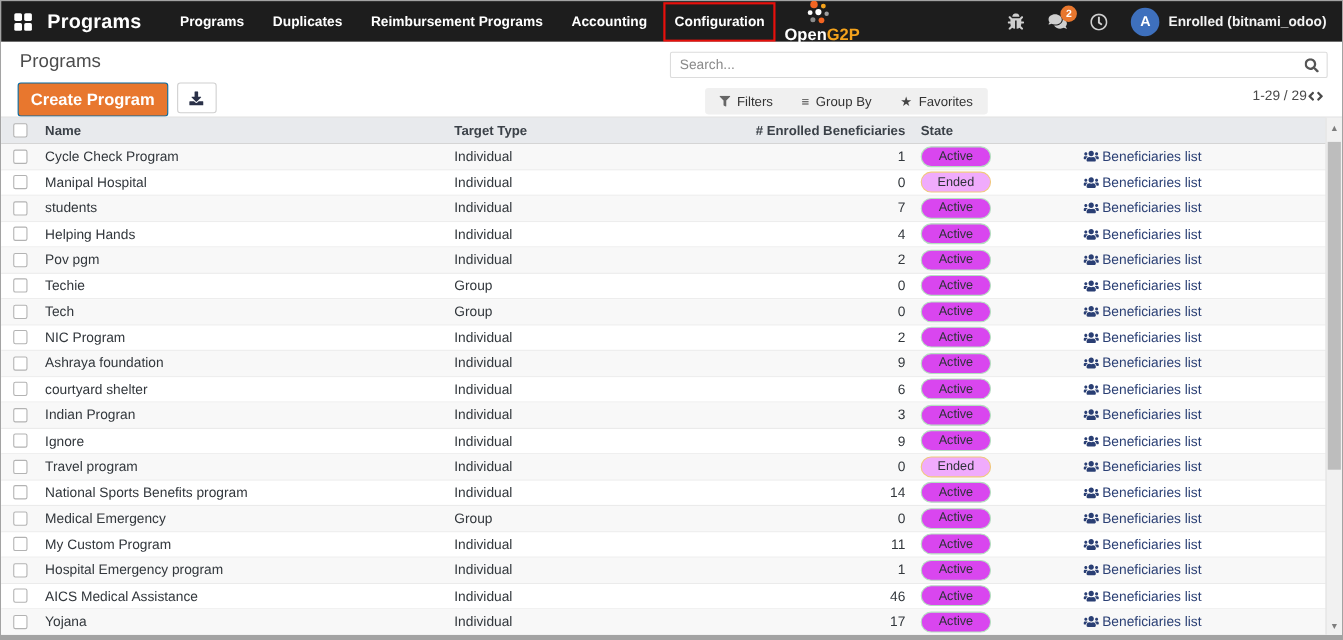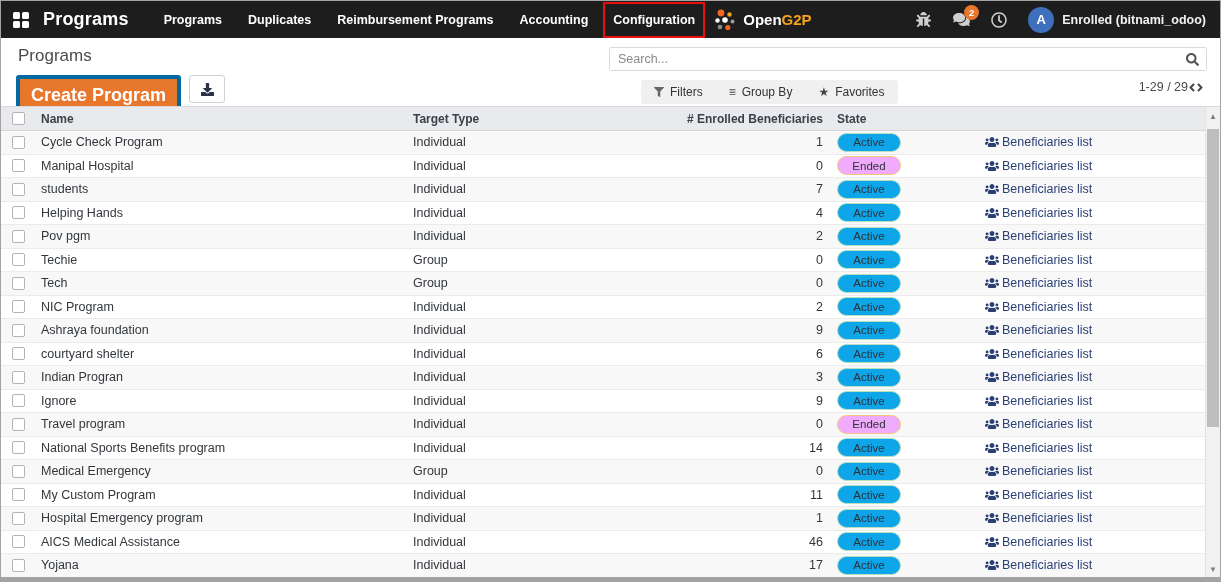--- a/index.html
+++ b/index.html
@@ -8,37 +8,37 @@
   .page { width:1221px; height:582px; border:1px solid #a3a3a3; border-bottom:5px solid #a3a3a3; position:relative; overflow:hidden; background:#fff; }
 
   
   .navbar { height:37px; background:#1d1d1d; display:flex; align-items:center; padding:0 14px 0 12px; color:#fff; }
   .apps-grid { display:grid; grid-template-columns:7px 7px; grid-template-rows:7px 7px; gap:2px; margin-right:14px; cursor:pointer; }
   .apps-grid span { background:#fff; border-radius:1.5px; }
   .nav-title { font-size:18px; font-weight:bold; margin-right:22px; letter-spacing:0.2px; }
   .nav-menu { display:flex; align-items:center; height:100%; }
   .nav-item { font-size:12.5px; font-weight:600; color:#fff; padding:11px 13px; cursor:pointer; white-space:nowrap; }
   .nav-item.highlighted { border:2px solid #e8100c; padding:9px 8px; margin:0 2px; }
-  .brand { display:flex; align-items:center; margin-left:6px; }
+  .brand { display:flex; align-items:center; margin-left:6px;flex-direction:column; }
   .brand-mark { margin-right:6px; }
   .brand-text { font-size:15px; font-weight:bold; color:#fff; }
   .brand-text .g2p { color:#f5a31c; }
   .nav-right { margin-left:auto; display:flex; align-items:center; gap:20px; }
   .nav-icon { position:relative; width:18px; height:18px; display:flex; align-items:center; justify-content:center; cursor:pointer; color:#cfcfcf; }
   .nav-icon svg { fill:#cfcfcf; }
   .badge-count { position:absolute; top:-6px; right:-9px; background:#e8772e; color:#fff; font-size:9.5px; font-weight:bold; min-width:15px; height:15px; border-radius:8px; display:flex; align-items:center; justify-content:center; padding:0 3px; }
   .user-block { display:flex; align-items:center; gap:8px; cursor:pointer; }
   .avatar { width:26px; height:26px; border-radius:50%; background:#3e70bd; color:#fff; font-size:13px; font-weight:bold; display:flex; align-items:center; justify-content:center; }
   .user-name { font-size:12.5px; font-weight:600; color:#f2f2f2; }
 
   
   .control-panel { position:relative; height:68px; background:#fff; }
   .breadcrumb { position:absolute; left:17px; top:8px; font-size:17px; color:#4c4c4c; cursor:pointer; }
   .cp-buttons { position:absolute; left:15px; top:37px; display:flex; gap:8px; }
-  .btn-create { background:#e8772e; border:4px solid #0369a1; color:#fff; font-size:18px; font-weight:bold; padding:6px 11px; border-radius:3px; cursor:pointer; font-family:inherit; }
+  .btn-create { background:#e8772e; border:1px solid #0369a1; color:#fff; font-size:15px; font-weight:bold; padding:6px 11px; border-radius:3px; cursor:pointer; font-family:inherit; }
   .btn-export { background:#fff; border:1px solid #d0d0d0; border-radius:3px; width:36px; height:28px; display:flex; align-items:center; justify-content:center; cursor:pointer; }
   .btn-export svg { fill:#2a3148; }
   .search-wrap { position:absolute; left:608px; top:9px; width:598px; height:24px; border:1px solid #dcdcdc; border-radius:2px; background:#fff; display:flex; align-items:center; }
   .search-input { flex:1; border:none; outline:none; height:100%; font-size:12.5px; padding:0 8px; color:#333; font-family:inherit; background:transparent; }
   .search-input::placeholder { color:#8a8a8a; }
   .search-icon-btn { width:28px; height:100%; display:flex; align-items:center; justify-content:center; cursor:pointer; }
   .search-icon-btn svg { fill:#555; }
   .filter-bar { position:absolute; left:640px; top:42px; display:flex; background:#f0f0f0; border-radius:3px; }
   .filter-btn { display:flex; align-items:center; gap:6px; font-size:12px; color:#333; padding:5px 13px; cursor:pointer; background:transparent; border:none; font-family:inherit; }
   .filter-btn svg { fill:#666; }
@@ -56,21 +56,21 @@
   .tbody .trow:nth-child(even) { background:#ffffff; }
   .cell { display:flex; align-items:center; height:100%; overflow:hidden; white-space:nowrap; }
   .c-check { width:34px; justify-content:center; }
   .c-name  { width:374px; padding-left:6px; }
   .c-type  { width:160px; padding-left:4px; }
   .c-count { width:264px; justify-content:flex-end; padding-right:10px; }
   .c-state { width:142px; padding-left:4px; }
   .c-benef { flex:1; padding-left:10px; }
   .checkbox { width:13px; height:13px; border:1px solid #b3b3b3; border-radius:2px; background:#fff; display:inline-block; cursor:pointer; }
   .badge { display:inline-block; min-width:64px; text-align:center; font-size:11.5px; padding:2.5px 8px; border-radius:10px; color:#2d3238; }
-  .badge.state-active { background:#0ea5e9; border:1px solid #b5dfc0; }
+  .badge.state-active { background:#d946ef; border:1px solid #b5dfc0; }
   .badge.state-ended  { background:#f0abfc; border:1px solid #f0c87e; }
   .benef-link { display:flex; align-items:center; gap:3px; color:#2a3f74; text-decoration:none; font-size:12.5px; cursor:pointer; }
   .benef-link svg { fill:#2a3f74; }
 
   
   .vscroll { position:absolute; top:0; right:0; bottom:0; width:15px; background:#f1f1f1; border-left:1px solid #e2e2e2; }
   .vs-arrow { position:absolute; left:0; width:100%; height:14px; display:flex; align-items:center; justify-content:center; font-size:8px; color:#7d7d7d; cursor:pointer; }
   .vs-up { top:2px; } .vs-down { bottom:2px; }
   .vs-thumb { position:absolute; left:1px; width:12px; top:22px; height:298px; background:#bdbdbd; cursor:grab; }
 </style>

